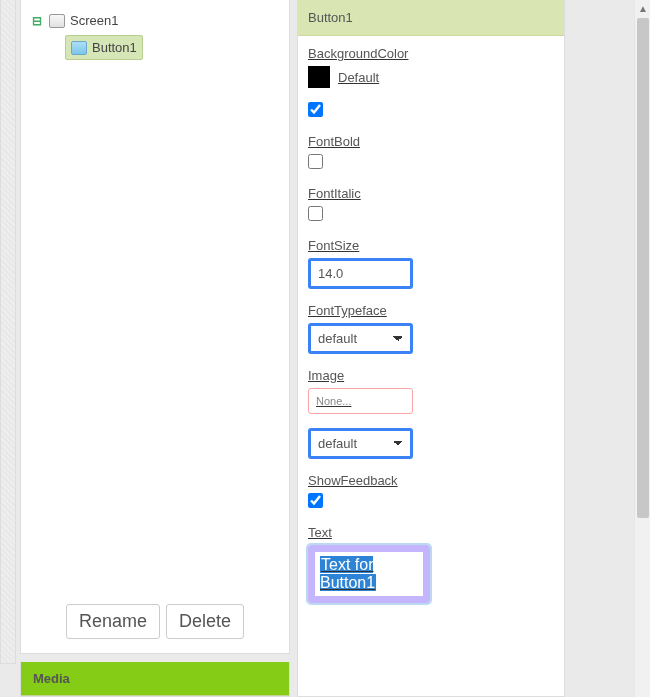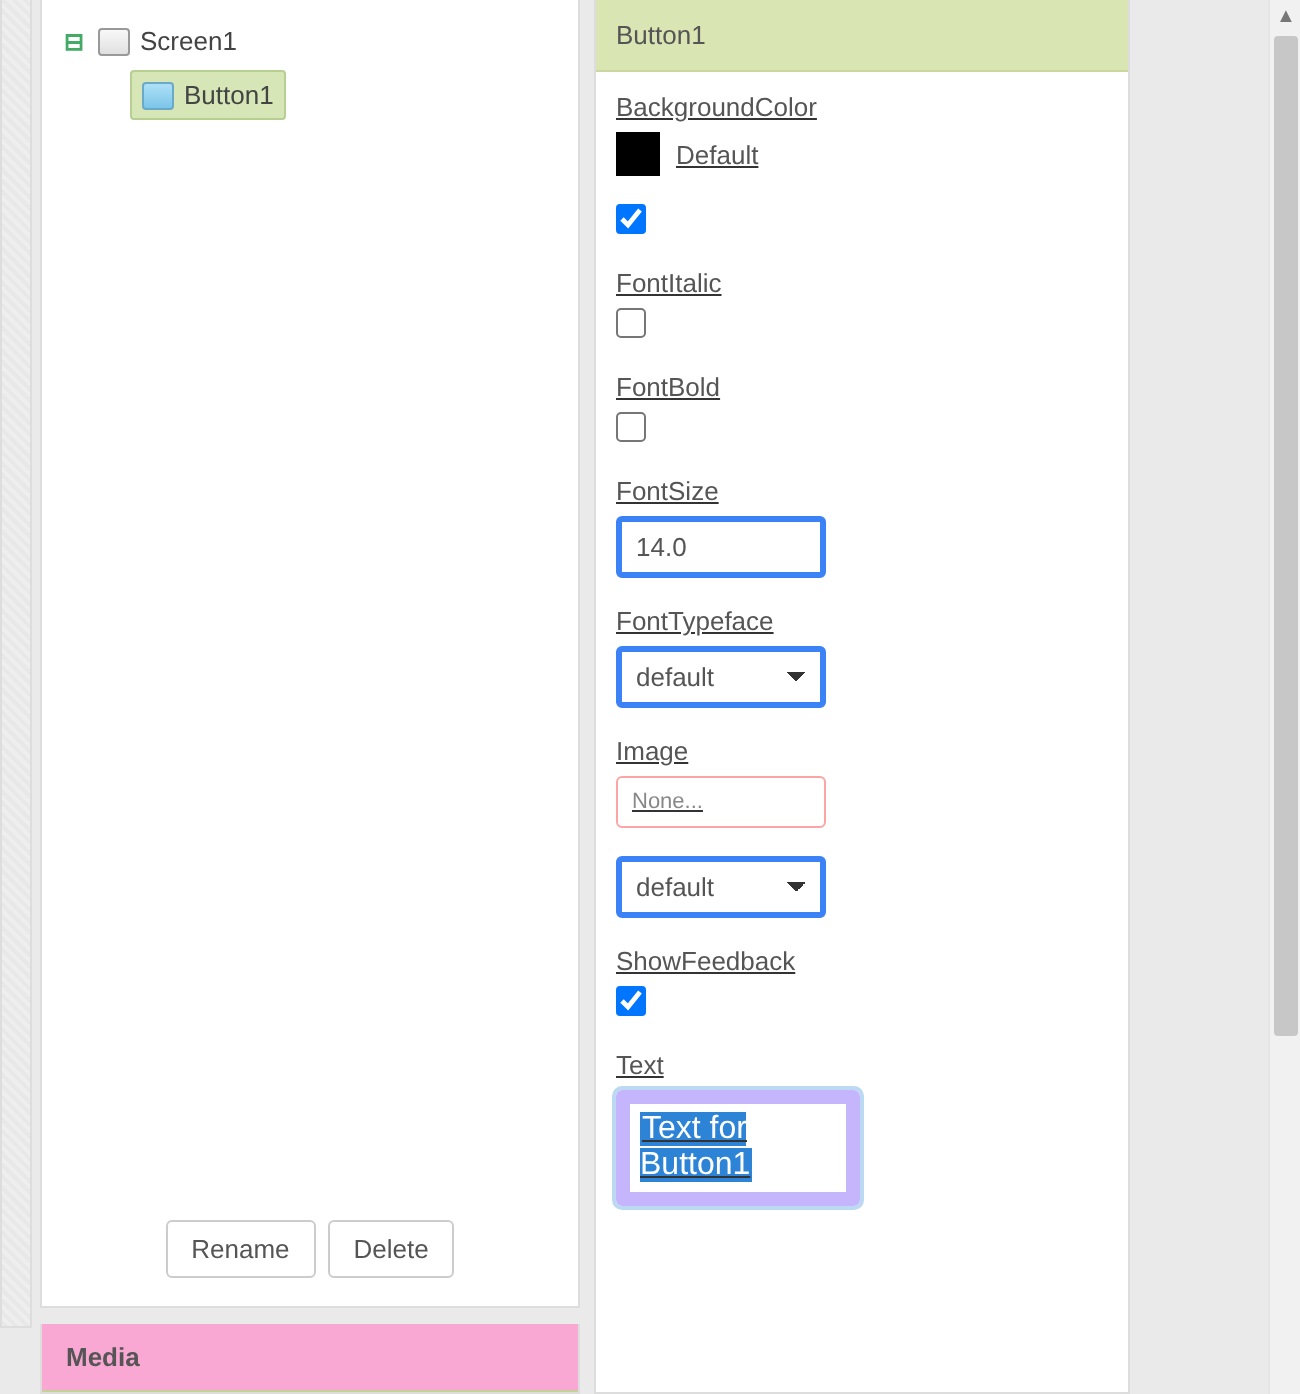--- a/index.html
+++ b/index.html
@@ -96,30 +96,30 @@
     display: flex;
     justify-content: center;
     gap: 6px;
     padding: 10px 0 14px 0;
   }
   .btn {
     background: #fff;
     border: 1px solid #ccc;
     border-radius: 3px;
     padding: 6px 12px;
-    font-size: 13px;
+    font-size: 18px;
     color: #555;
     cursor: pointer;
   }
   .media-panel {
     width: 270px;
     margin-top: 8px;
   }
   .media-header {
-    background: #f9a8d4;
+    background: #84cc16;
     color: #555;
     font-weight: bold;
     padding: 9px 12px;
     border-bottom: 1px solid #c3d296;
   }
   .mid-gap {
     width: 7px;
   }
   .props-panel {
     width: 268px;
@@ -269,26 +269,26 @@
           <span class="swatch"></span>
           <span class="swatch-text">Default</span>
         </div>
       </div>
 
       <div class="prop">
         <input type="checkbox" class="chk" checked="" style="">
       </div>
 
       <div class="prop">
+        <div class="prop-label">FontBold</div>
+        <input type="checkbox" class="chk" style="">
+      </div>
+
+      <div class="prop">
         <div class="prop-label">FontItalic</div>
-        <input type="checkbox" class="chk" style="">
-      </div>
-
-      <div class="prop">
-        <div class="prop-label">FontBold</div>
         <input type="checkbox" class="chk" style="">
       </div>
 
       <div class="prop">
         <div class="prop-label">FontSize</div>
         <input class="text-input" value="14.0" style="">
       </div>
 
       <div class="prop">
         <div class="prop-label">FontTypeface</div>

